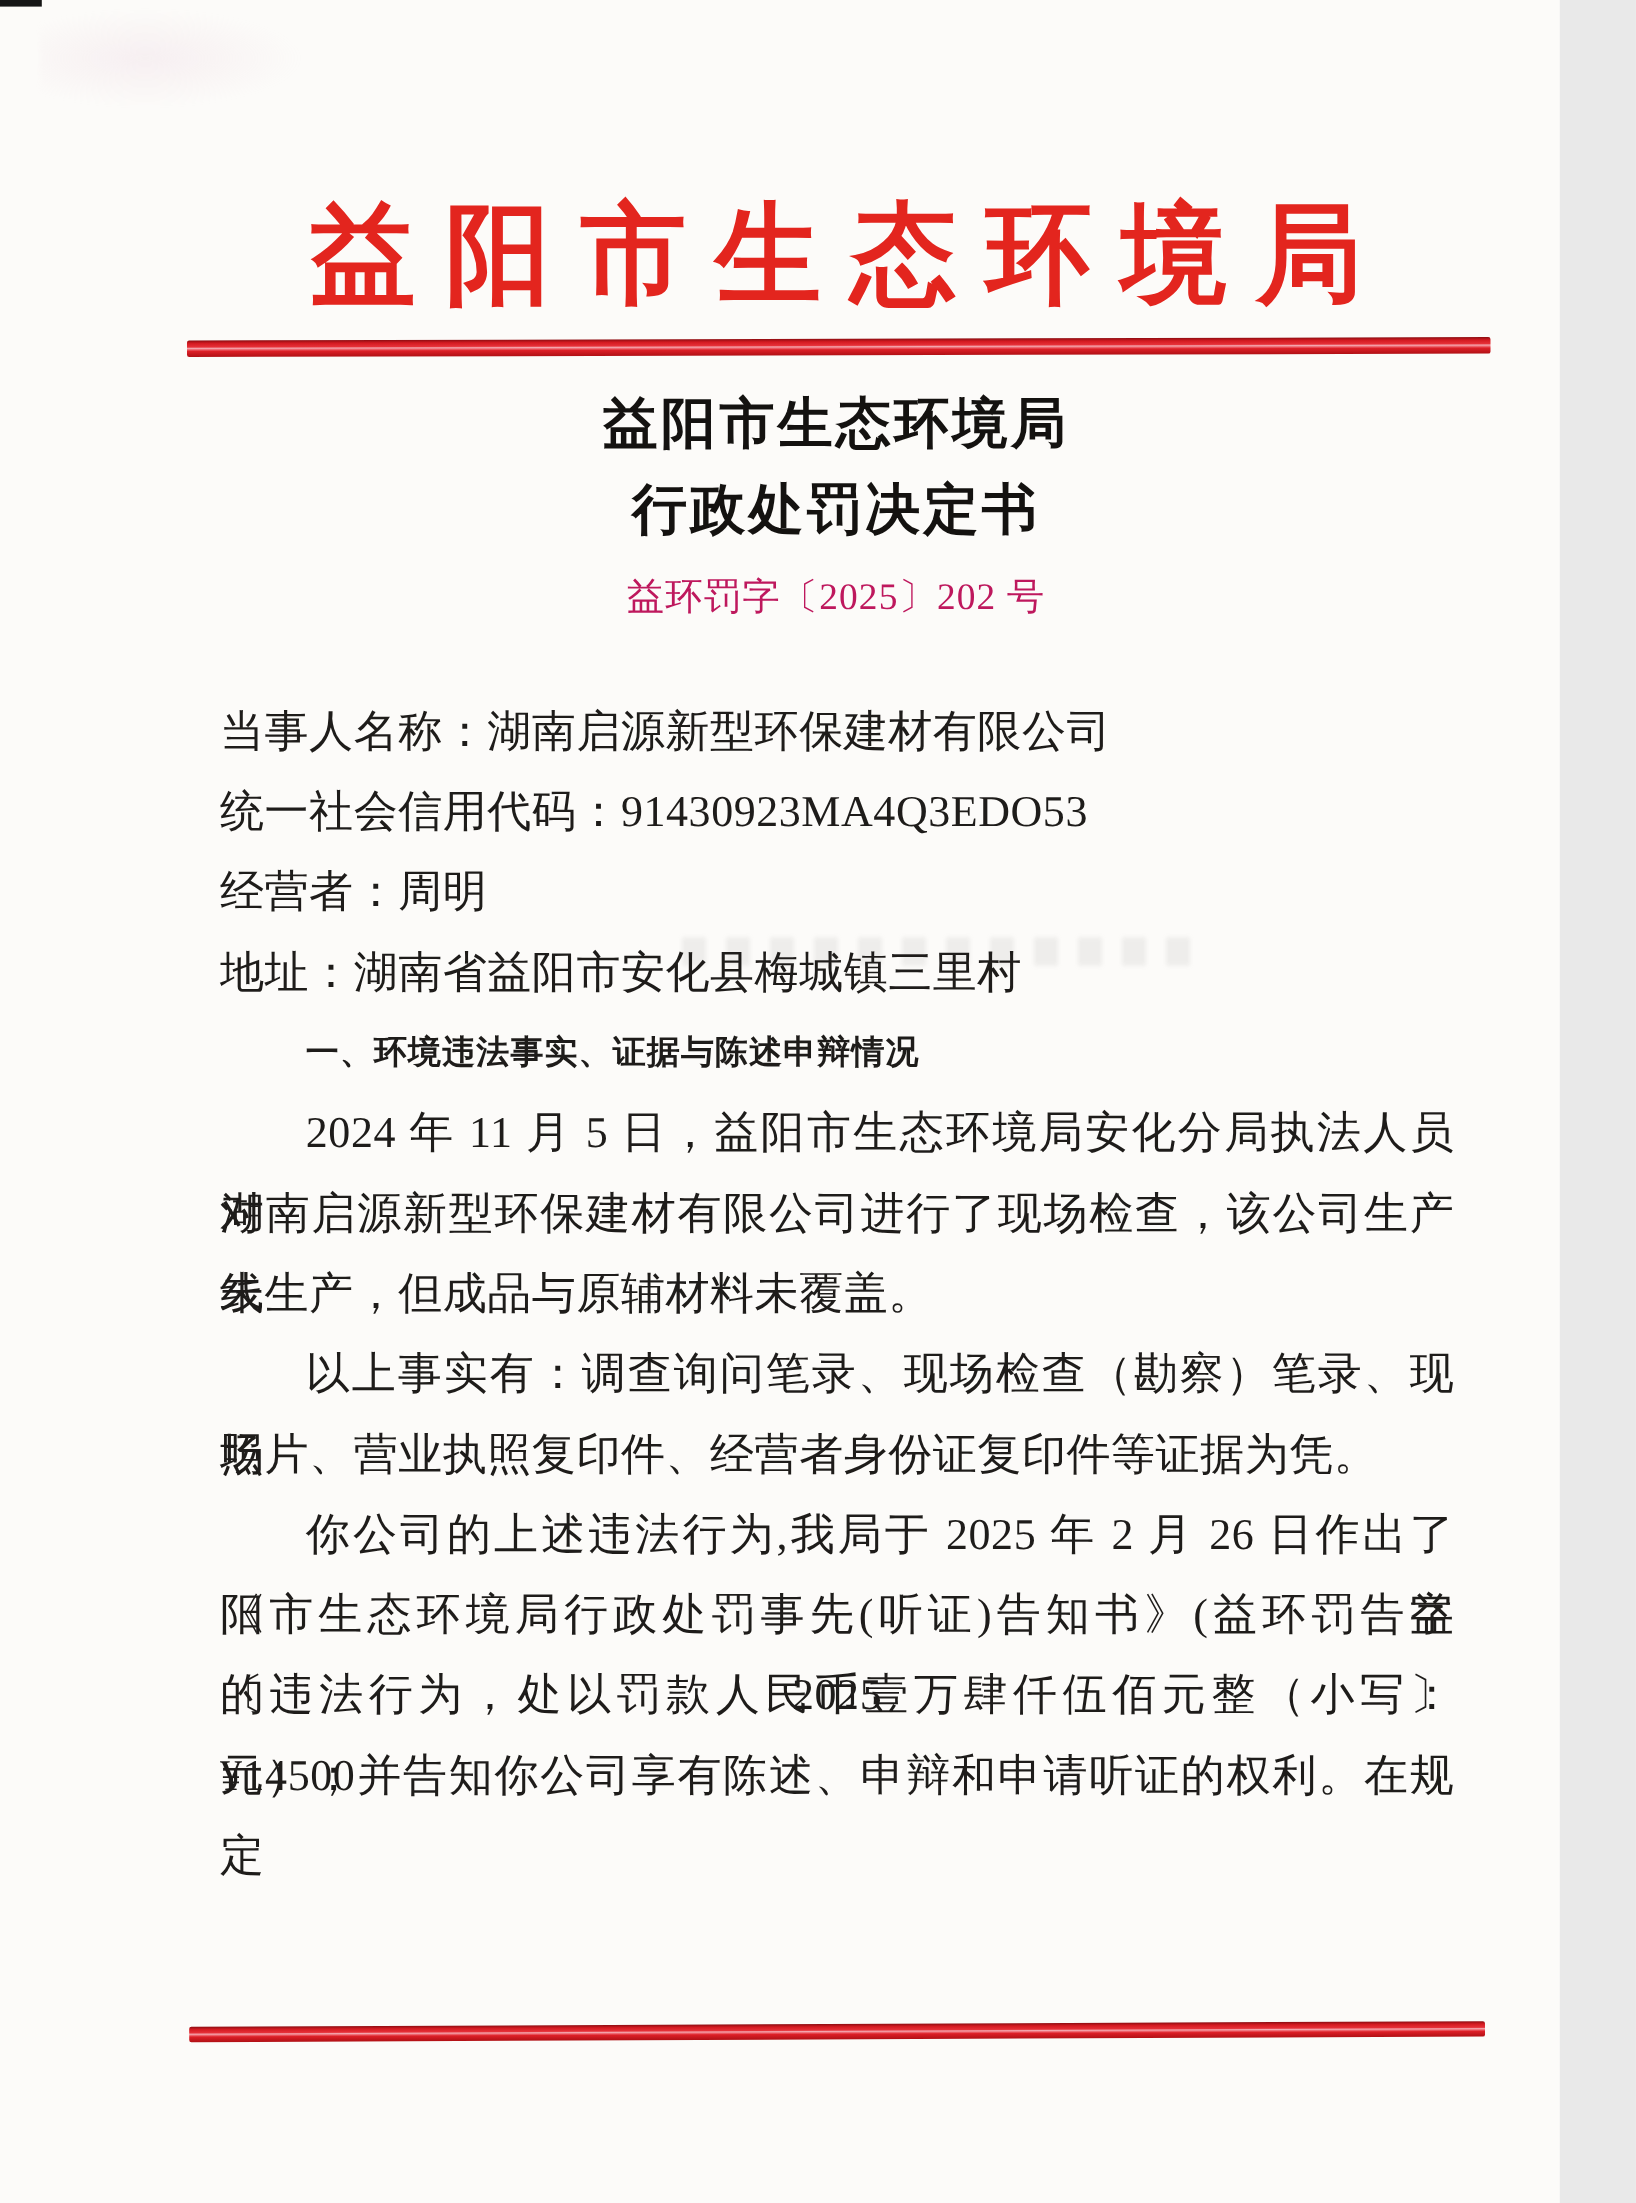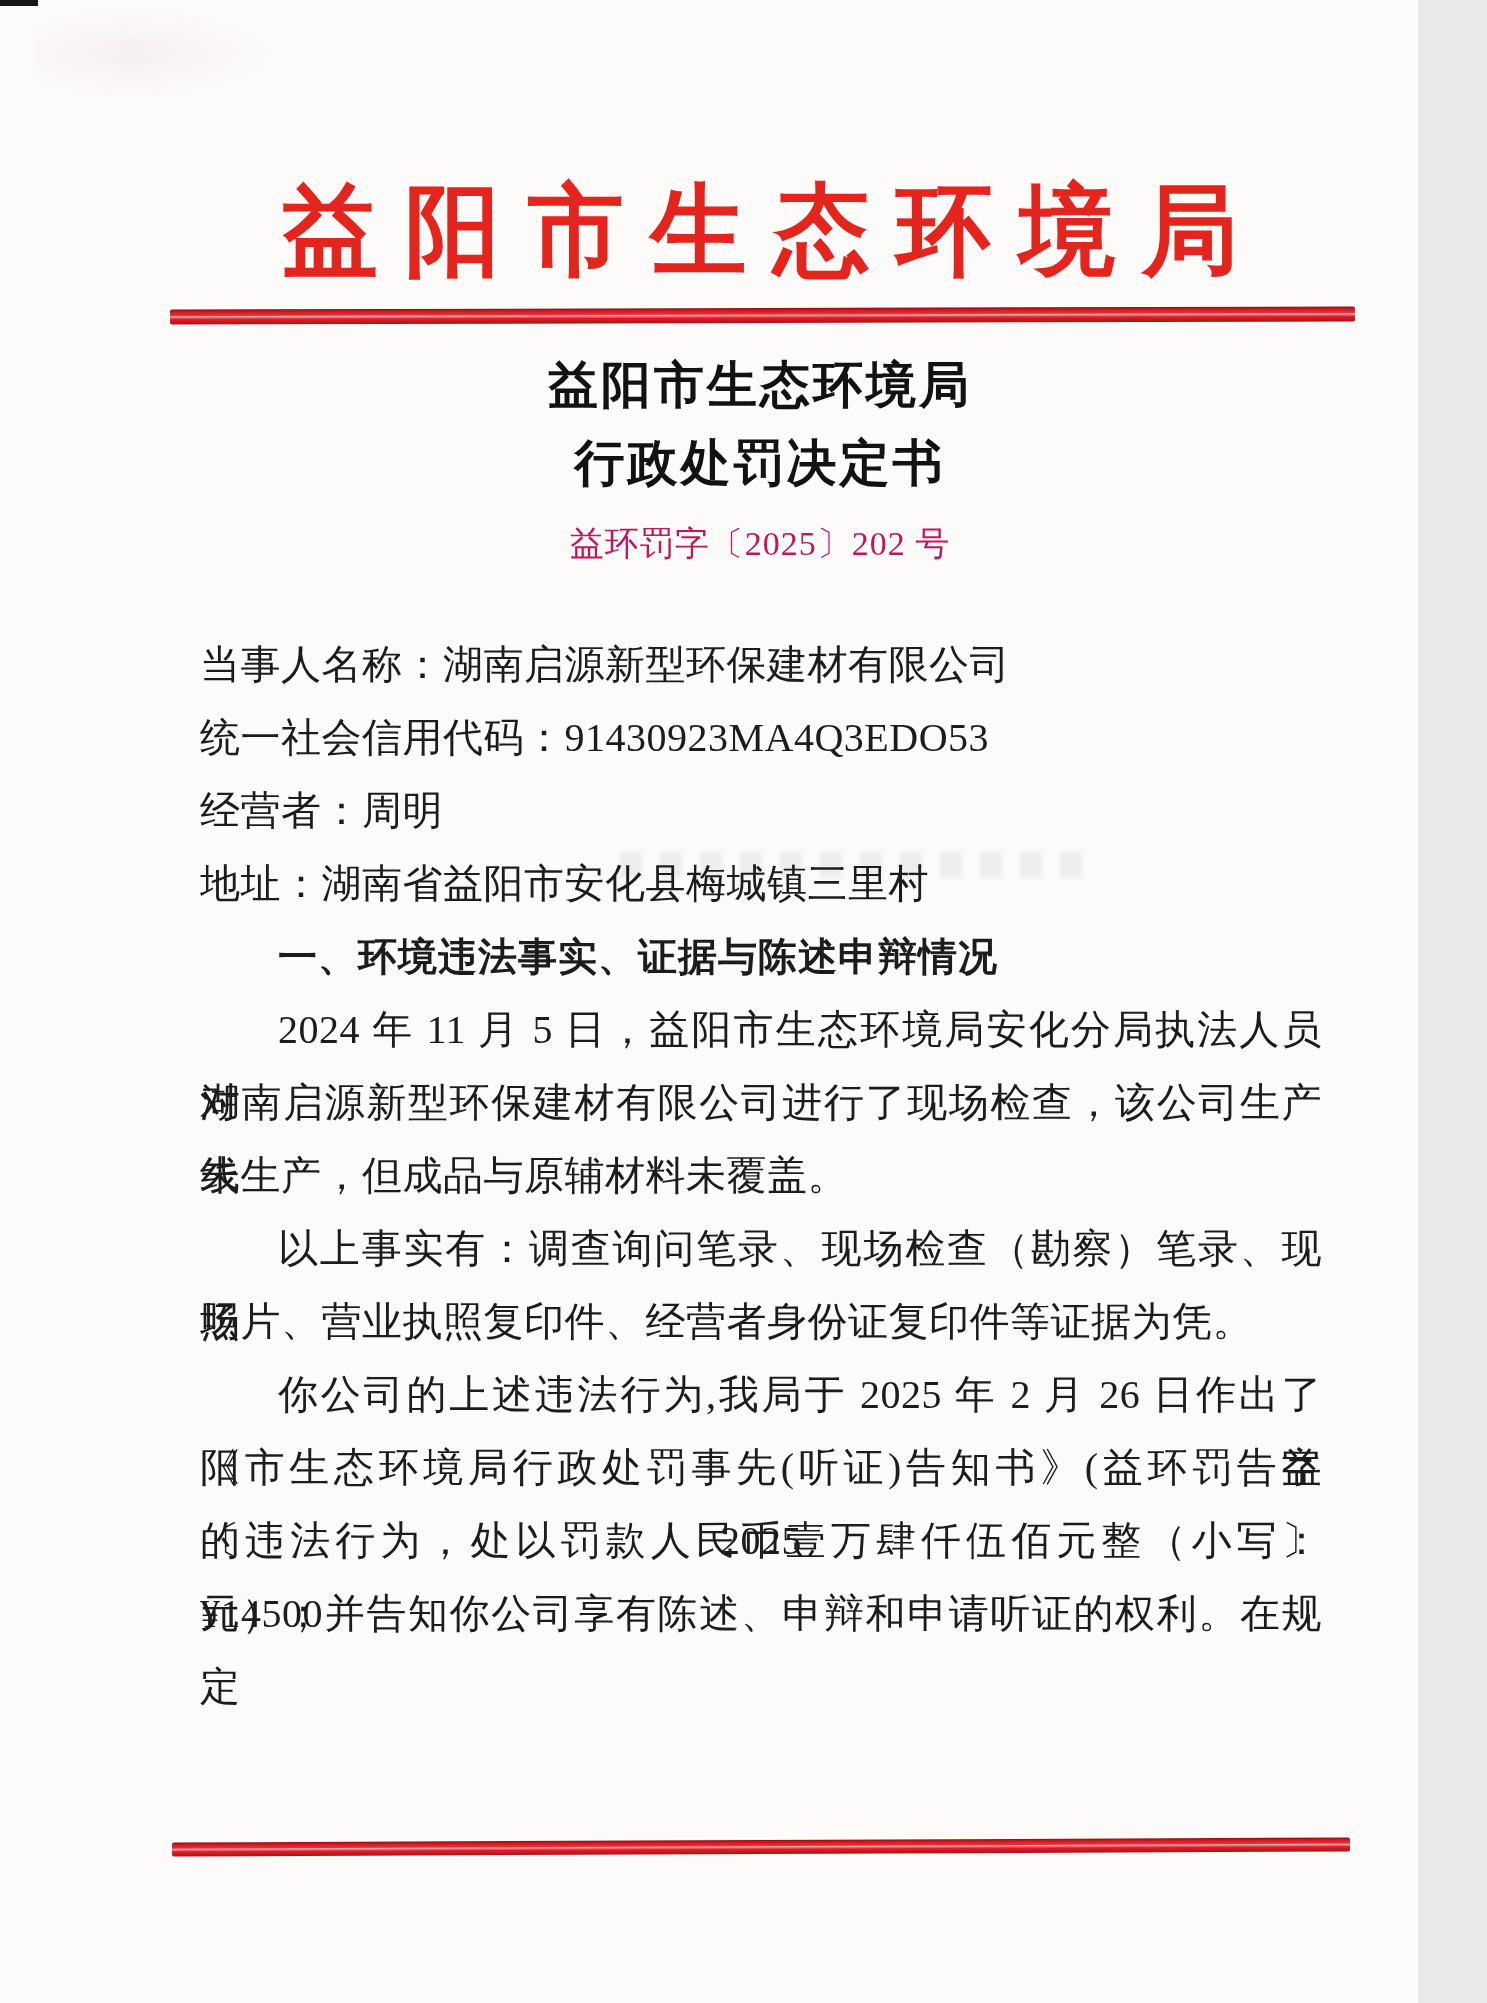--- a/index.html
+++ b/index.html
@@ -75,21 +75,21 @@
   }
   .body-line.justify{
     white-space:normal;
     text-align:justify;
     text-align-last:justify;
   }
   .body-line.indent{text-indent:78px;}
   .body-line.bold{
     font-weight:700;
     font-family:"Liberation Sans","DejaVu Sans",sans-serif;
-    font-size:39px;
+    font-size:30px;
     letter-spacing:1px;
   }
 </style>
 </head>
 <body>
 
 <div class="page">
 
   <div class="corner-mark"></div>
   <div class="scan-tint"></div>

